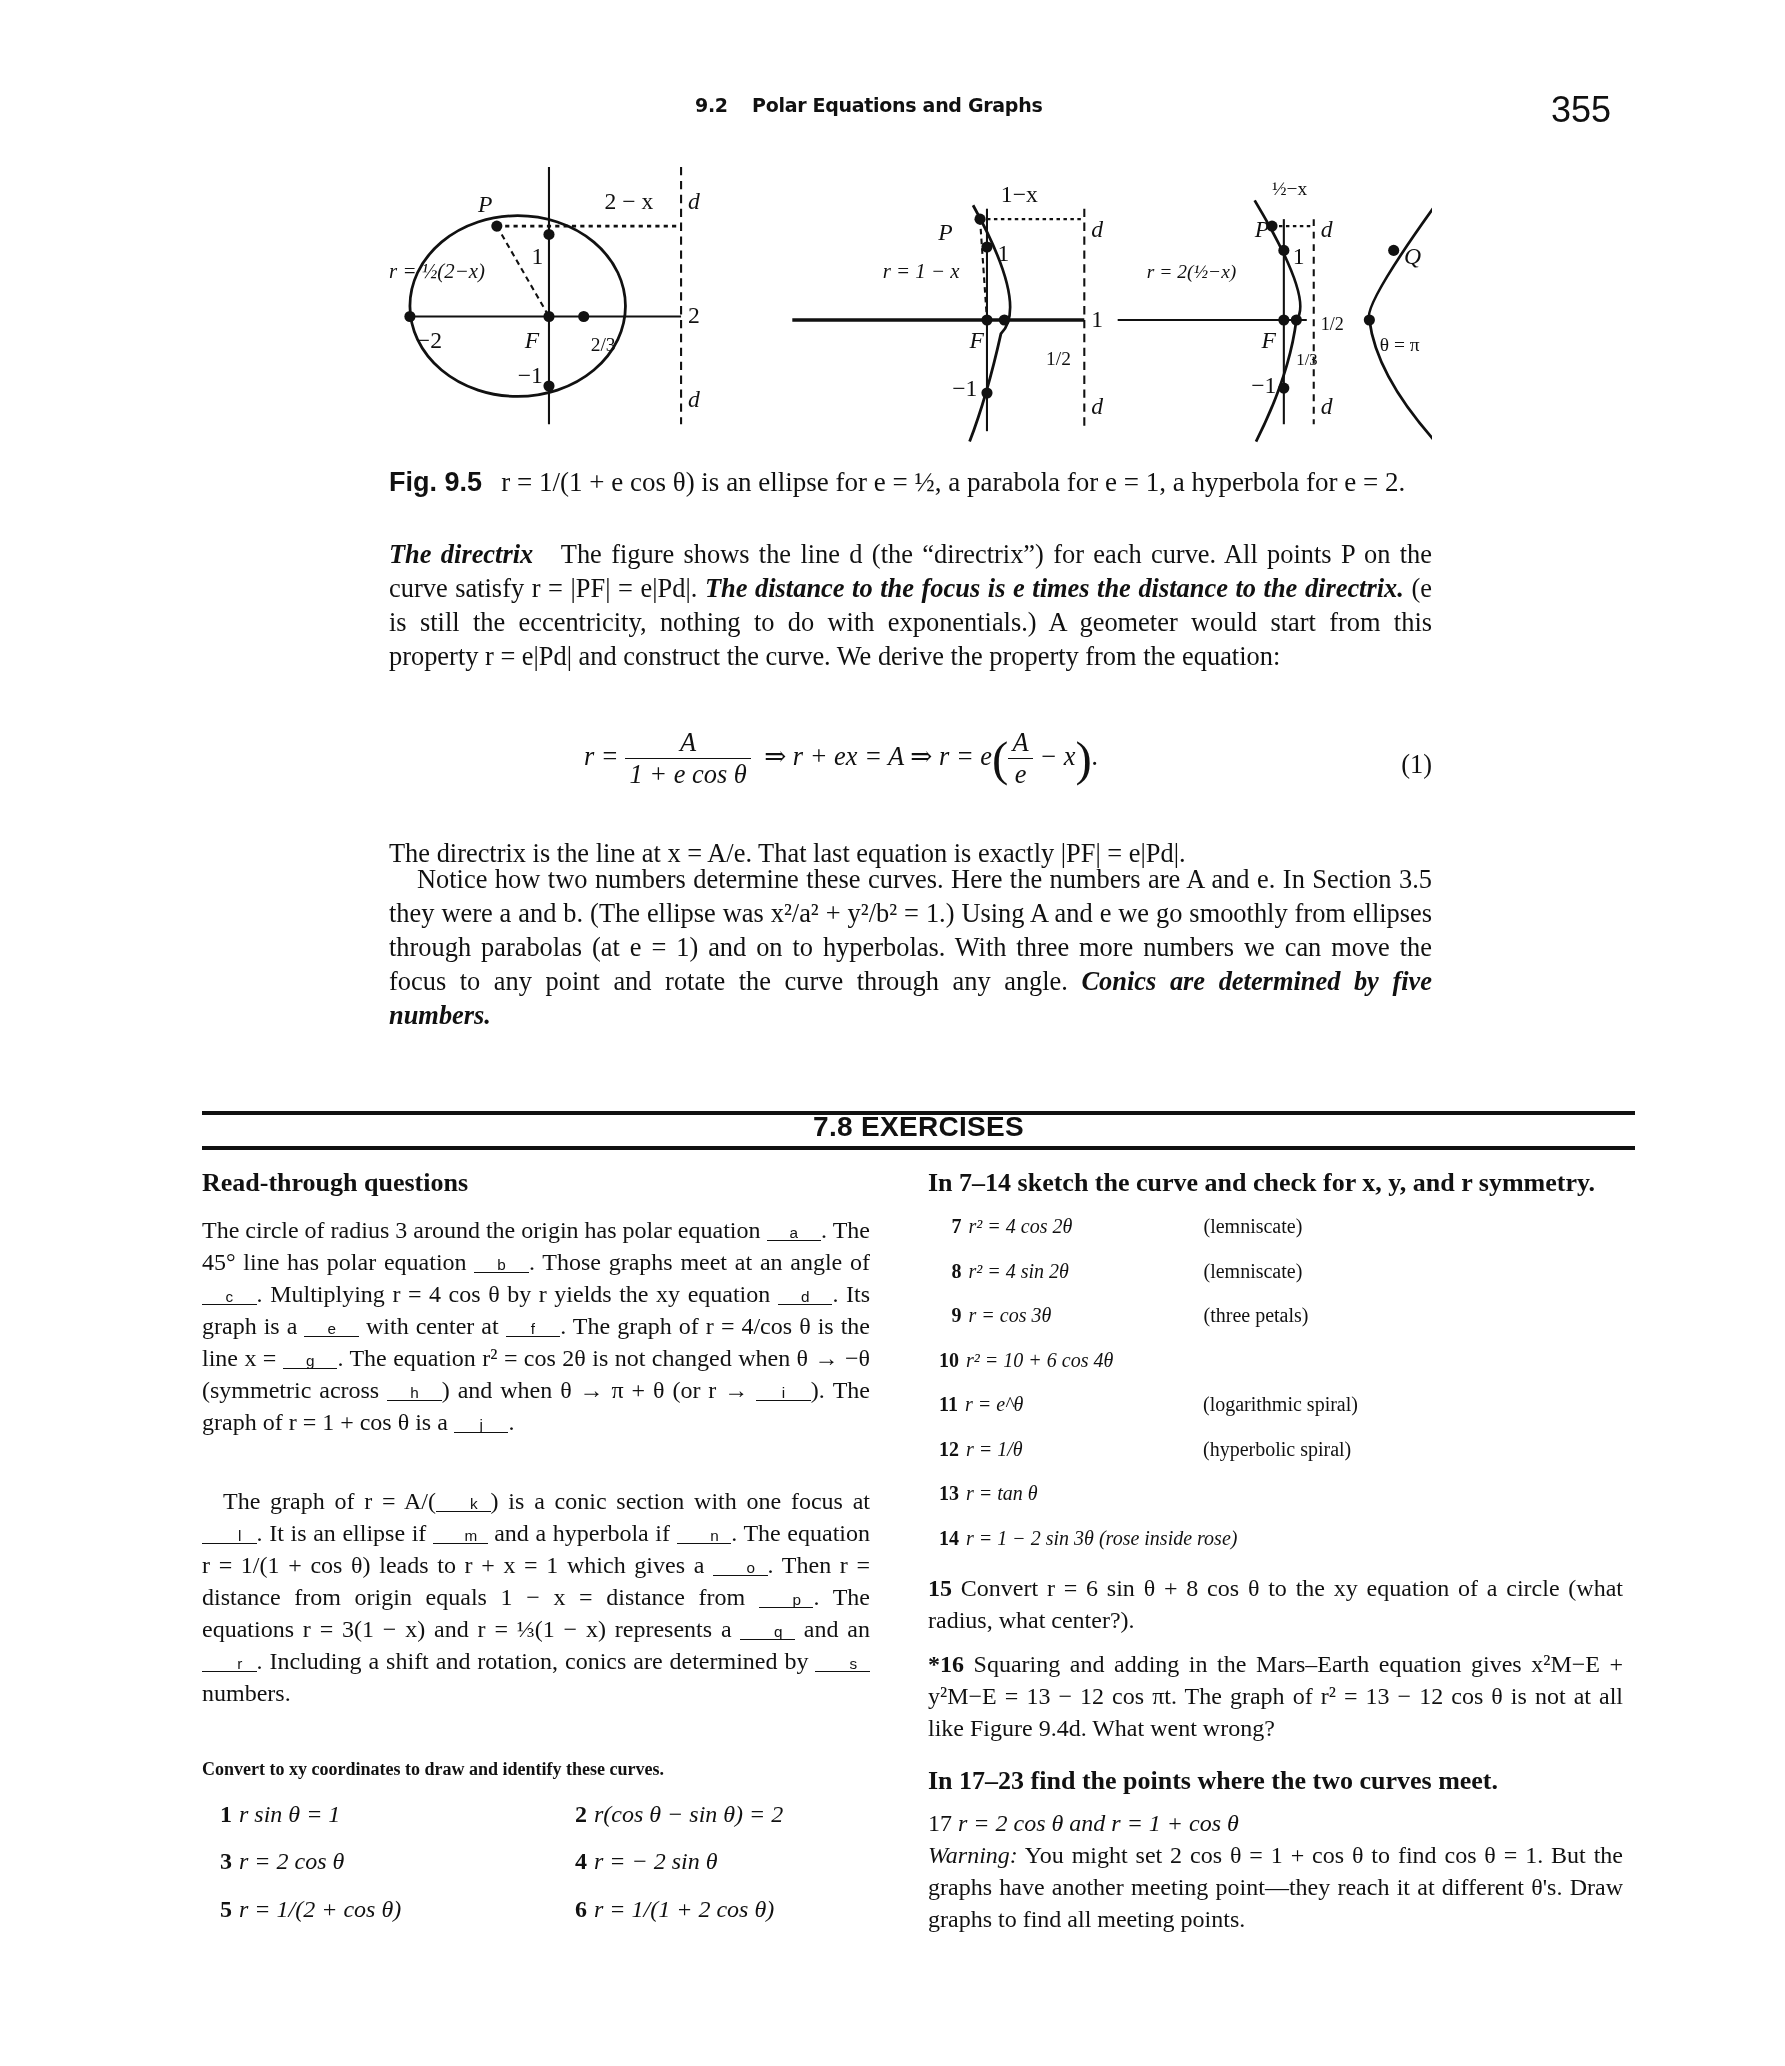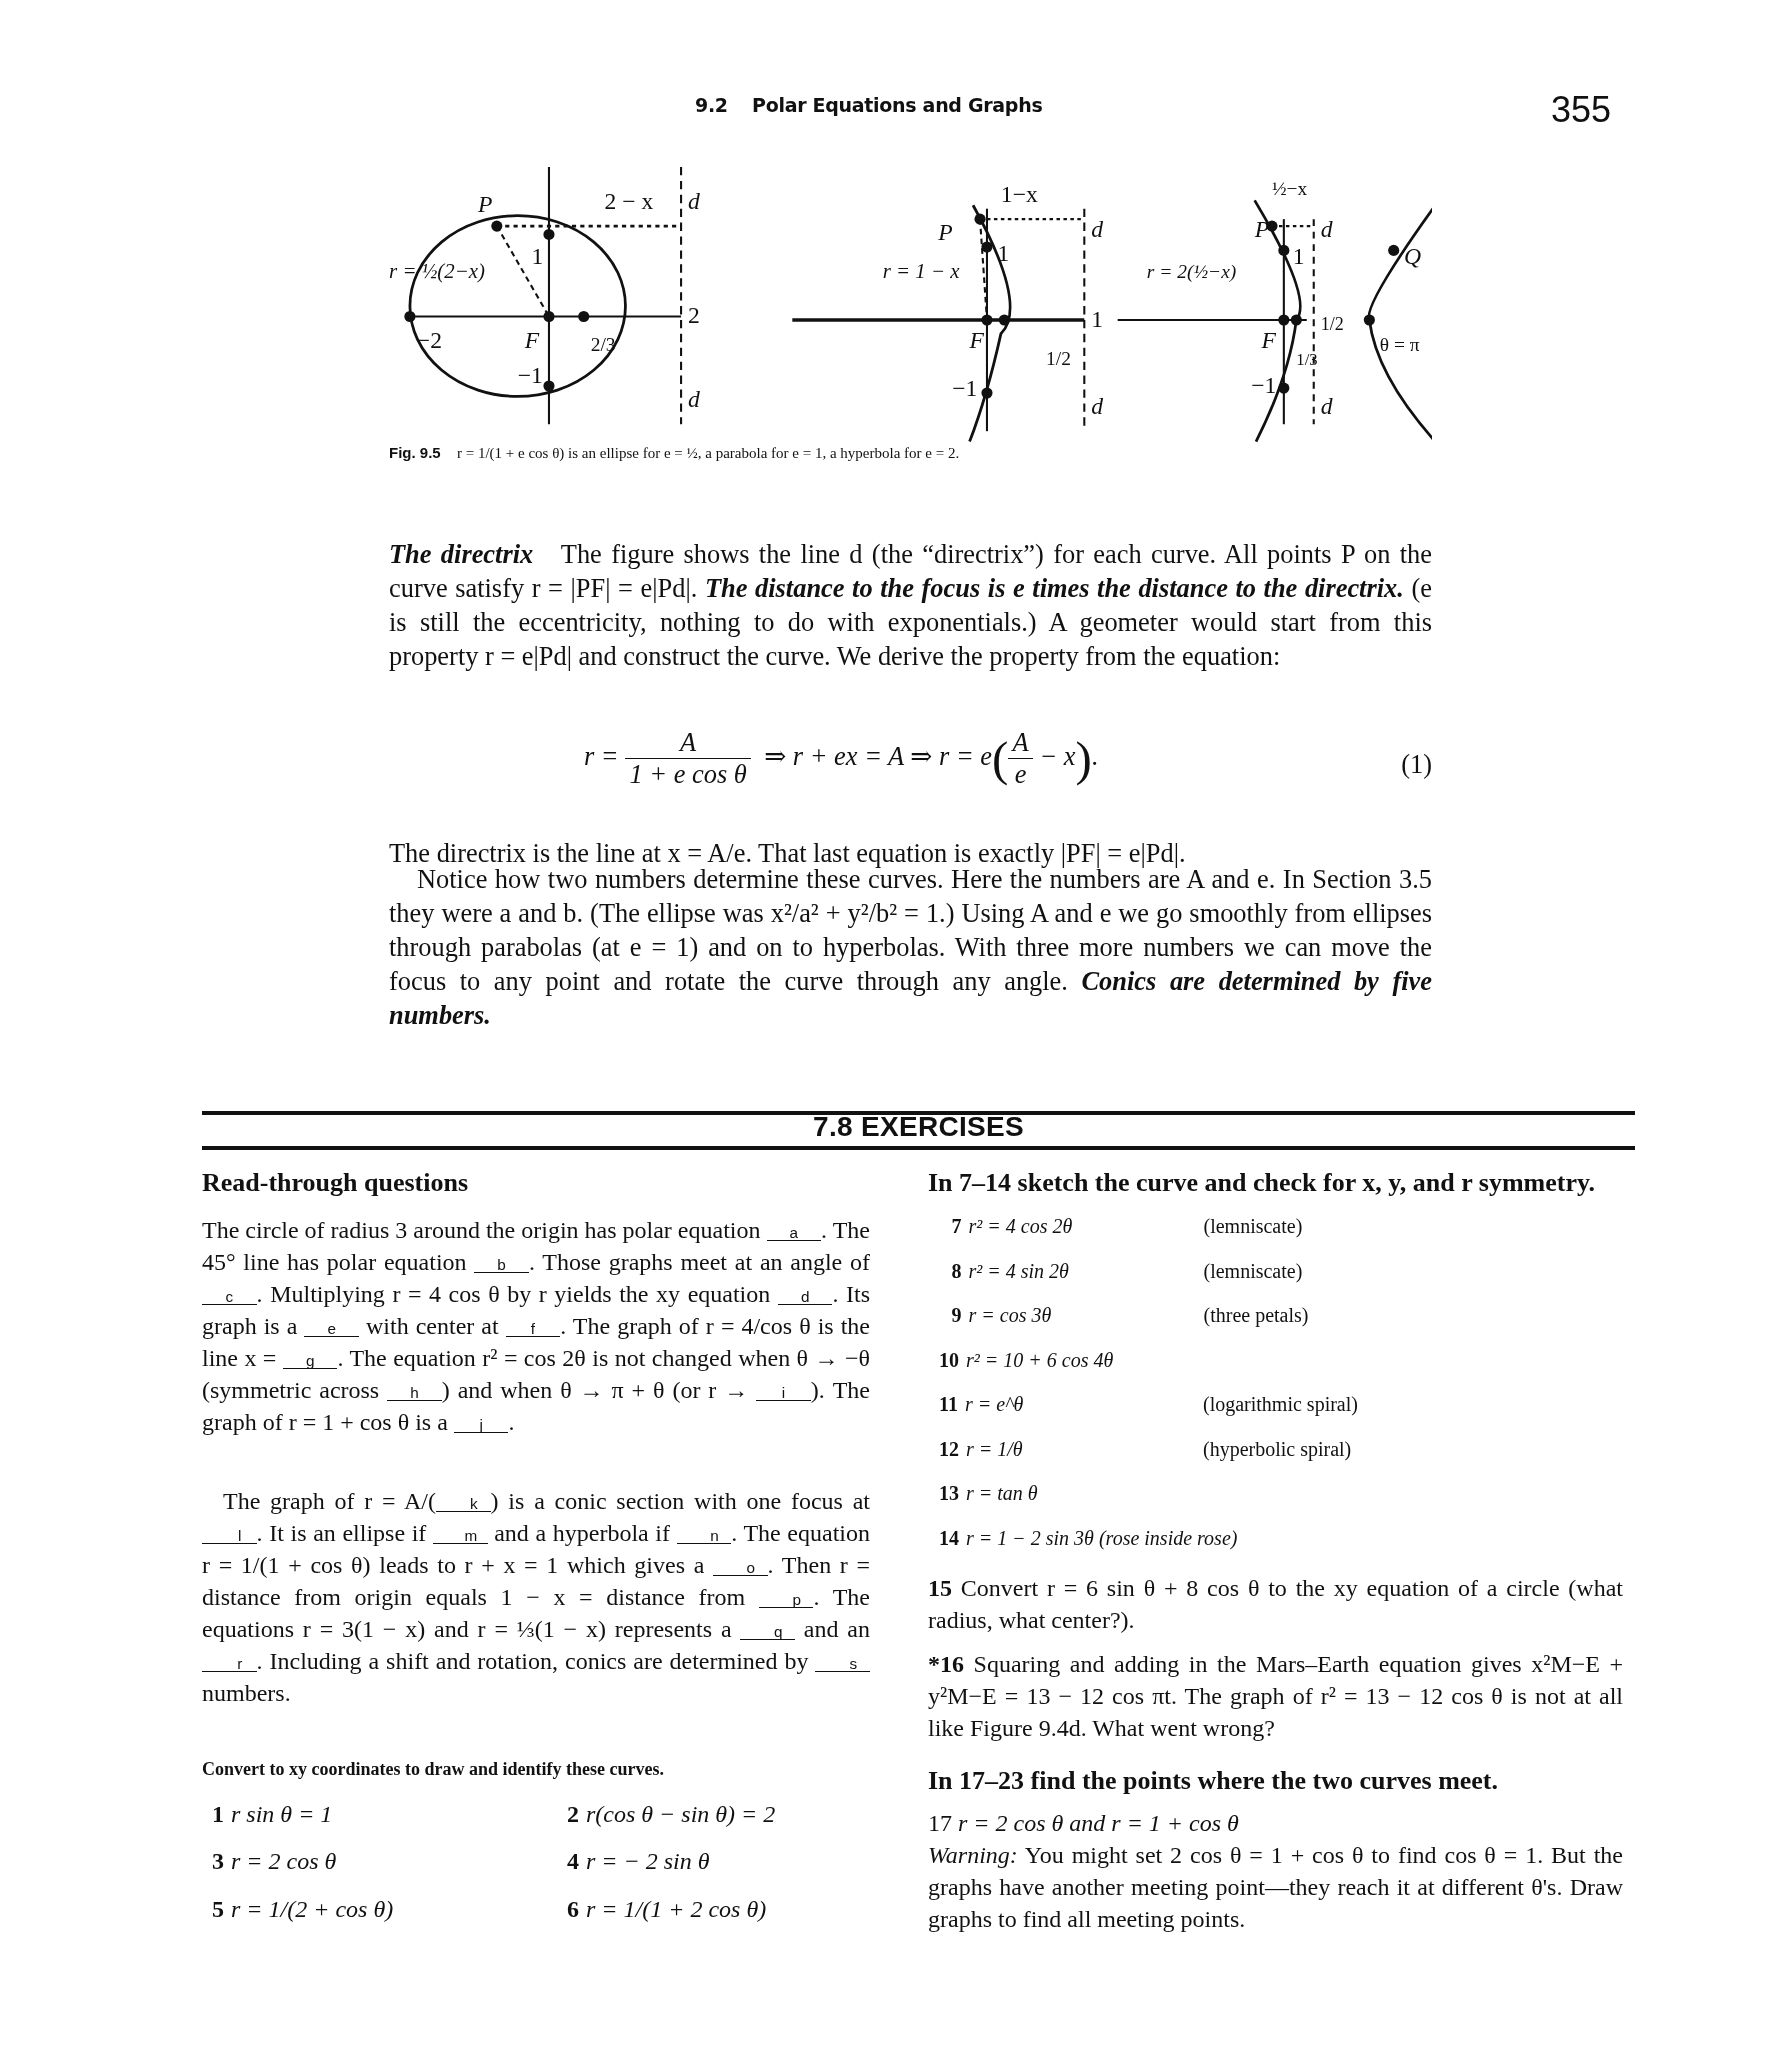--- a/index.html
+++ b/index.html
@@ -4,21 +4,21 @@
 <style>
   html, body { margin:0; padding:0; background:#ffffff; }
   body { width:1785px; height:2066px; position:relative; overflow:hidden; color:#111;
          font-family:"Liberation Serif", "DejaVu Serif", serif; }
   .abs { position:absolute; }
   .running-head { left:695px; top:94px; font-family:"DejaVu Sans", sans-serif; font-weight:bold; font-size:19px; letter-spacing:-0.3px; }
   .running-head .num { margin-right:18px; }
   .page-num { left:1551px; top:89px; font-family:"Liberation Sans", sans-serif; font-size:36px; }
   .fig { left:389px; top:167px; width:1043px; height:292px; }
   .fig svg text { font-family:"Liberation Serif", serif; }
-  .caption { left:389px; top:444px; font-size:15px; width:1043px; }
+  .caption { left:389px; top:467px; font-size:27px; width:1043px; }
   .caption .lbl { font-family:"Liberation Sans", sans-serif; font-weight:bold; margin-right:12.5px; }
   .para { left:389px; width:1043px; font-size:26.4px; line-height:34px; text-align:justify; }
   .bi { font-weight:bold; font-style:italic; }
   .indent { text-indent:28px; }
   .eq-row { left:389px; top:727px; width:1043px; height:83px; font-size:26.4px; font-style:italic; }
   .eq-row .eqno { position:absolute; right:0; top:22px; font-style:normal; }
   .frac { display:inline-block; vertical-align:middle; text-align:center; }
   .frac .n { display:block; border-bottom:1.4px solid #111; padding:0 4.2px; }
   .frac .d { display:block; padding:0 4.2px; }
   .rule { left:202px; width:1433px; height:3.5px; background:#111; }
@@ -172,21 +172,21 @@
 
 <div class="abs rule" style="top:1111px;"></div>
 <div class="abs ex-title">7.8  EXERCISES</div>
 <div class="abs rule" style="top:1146px;"></div>
 
 <div class="abs col-left subhead" style="top:1168px;">Read-through questions</div>
 <div class="abs col-left body33" style="top:1214px;" id="rt-p1">The circle of radius 3 around the origin has polar equation <span class="blank">a</span>. The 45° line has polar equation <span class="blank">b</span>. Those graphs meet at an angle of <span class="blank">c</span>. Multiplying r = 4 cos θ by r yields the xy equation <span class="blank">d</span>. Its graph is a <span class="blank">e</span> with center at <span class="blank">f</span>. The graph of r = 4/cos θ is the line x = <span class="blank">g</span>. The equation r² = cos 2θ is not changed when θ → −θ (symmetric across <span class="blank">h</span>) and when θ → π + θ (or r → <span class="blank">i</span>). The graph of r = 1 + cos θ is a <span class="blank">j</span>.</div>
 <div class="abs col-left body33" style="top:1485px; text-indent:21px;" id="rt-p2">The graph of r = A/(<span class="blank">k</span>) is a conic section with one focus at <span class="blank">l</span>. It is an ellipse if <span class="blank">m</span> and a hyperbola if <span class="blank">n</span>. The equation r = 1/(1 + cos θ) leads to r + x = 1 which gives a <span class="blank">o</span>. Then r = distance from origin equals 1 − x = distance from <span class="blank">p</span>. The equations r = 3(1 − x) and r = ⅓(1 − x) represents a <span class="blank">q</span> and an <span class="blank">r</span>. Including a shift and rotation, conics are determined by <span class="blank">s</span> numbers.</div>
 
 <div class="abs col-left subhead" style="top:1759px; font-size:18px;">Convert to xy coordinates to draw and identify these curves.</div>
-<div class="abs ex-grid" style="left:212px; top:1801px; width:668px; height:139px;" id="convert-grid">
+<div class="abs ex-grid" style="left:220px; top:1801px; width:668px; height:139px;" id="convert-grid">
     <div class="cell" style="left: 0px; top: 0px;"><span class="n">1</span><i>r sin θ = 1</i></div>
     <div class="cell" style="left: 355px; top: 0px;"><span class="n">2</span><i>r(cos θ − sin θ) = 2</i></div>
     <div class="cell" style="left: 0px; top: 47px;"><span class="n">3</span><i>r = 2 cos θ</i></div>
     <div class="cell" style="left: 355px; top: 47px;"><span class="n">4</span><i>r = − 2 sin θ</i></div>
     <div class="cell" style="left: 0px; top: 95px;"><span class="n">5</span><i>r = 1/(2 + cos θ)</i></div>
     <div class="cell" style="left: 355px; top: 95px;"><span class="n">6</span><i>r = 1/(1 + 2 cos θ)</i></div>
   </div>
 
 <div class="abs col-right subhead" style="top:1168px;">In 7–14 sketch the curve and check for x, y, and r symmetry.</div>
 <div class="abs" style="left:939px; top:1210px; width:682px; height:362px;" id="sketch-list">

